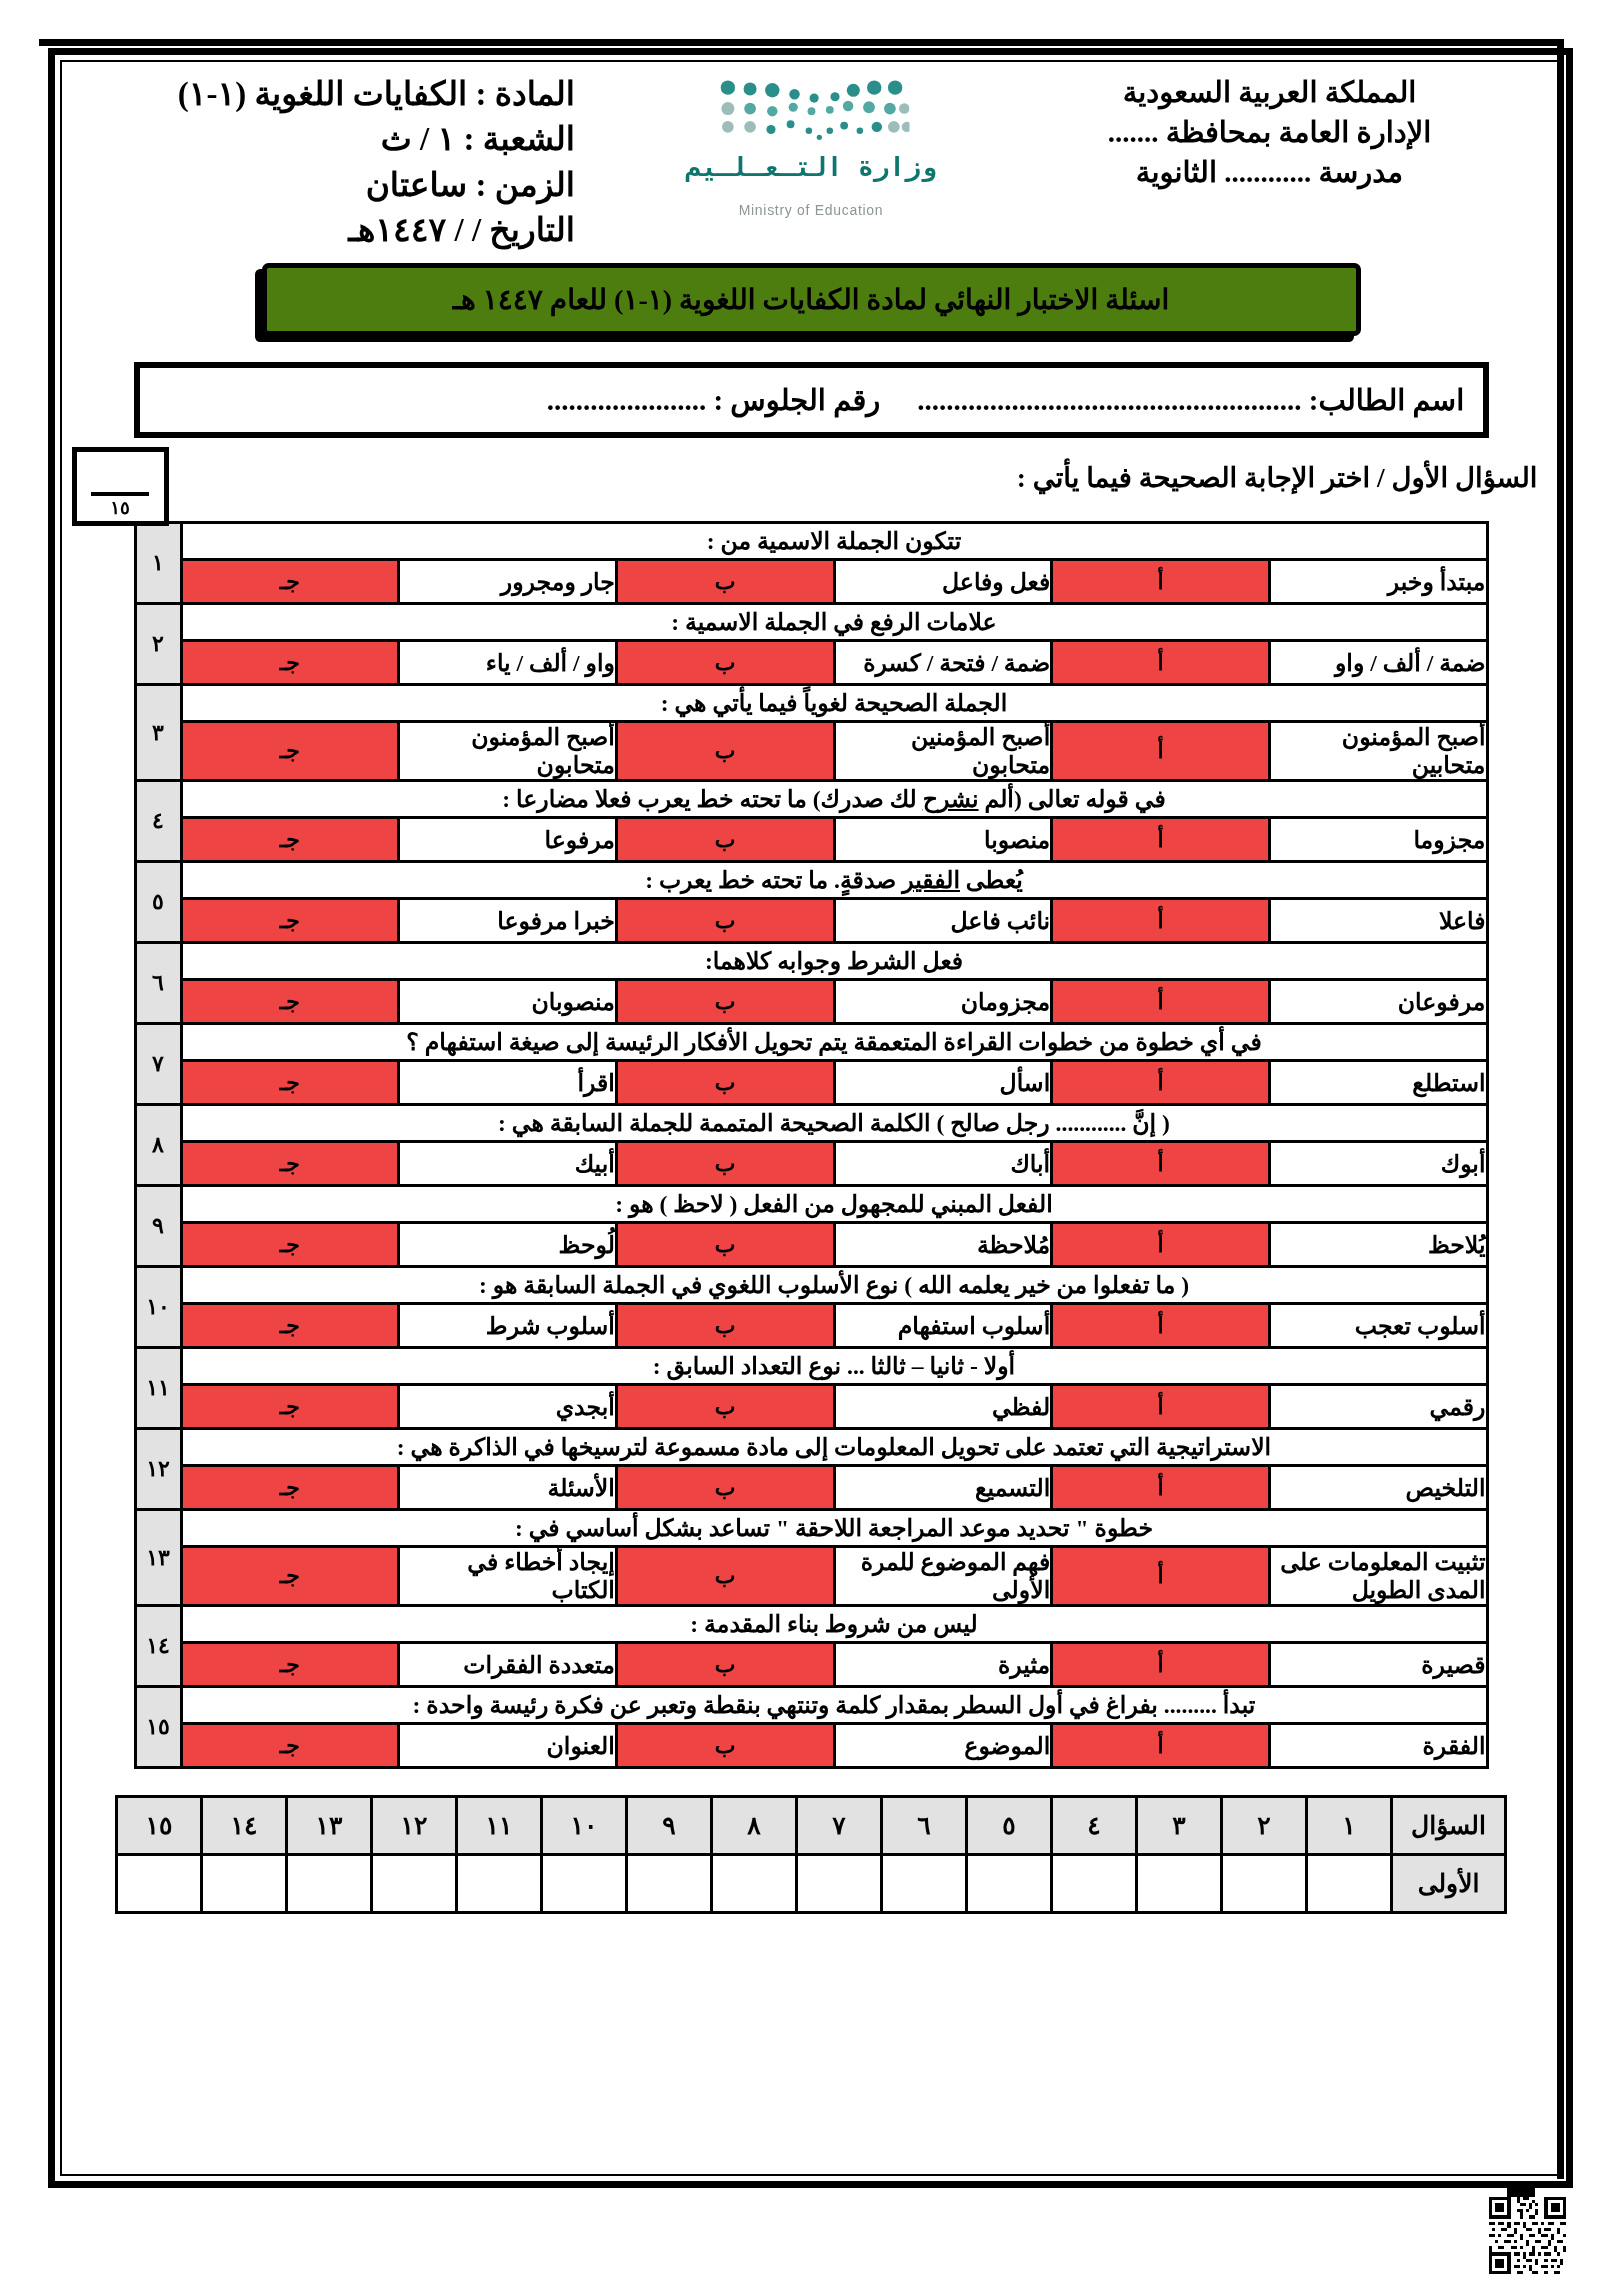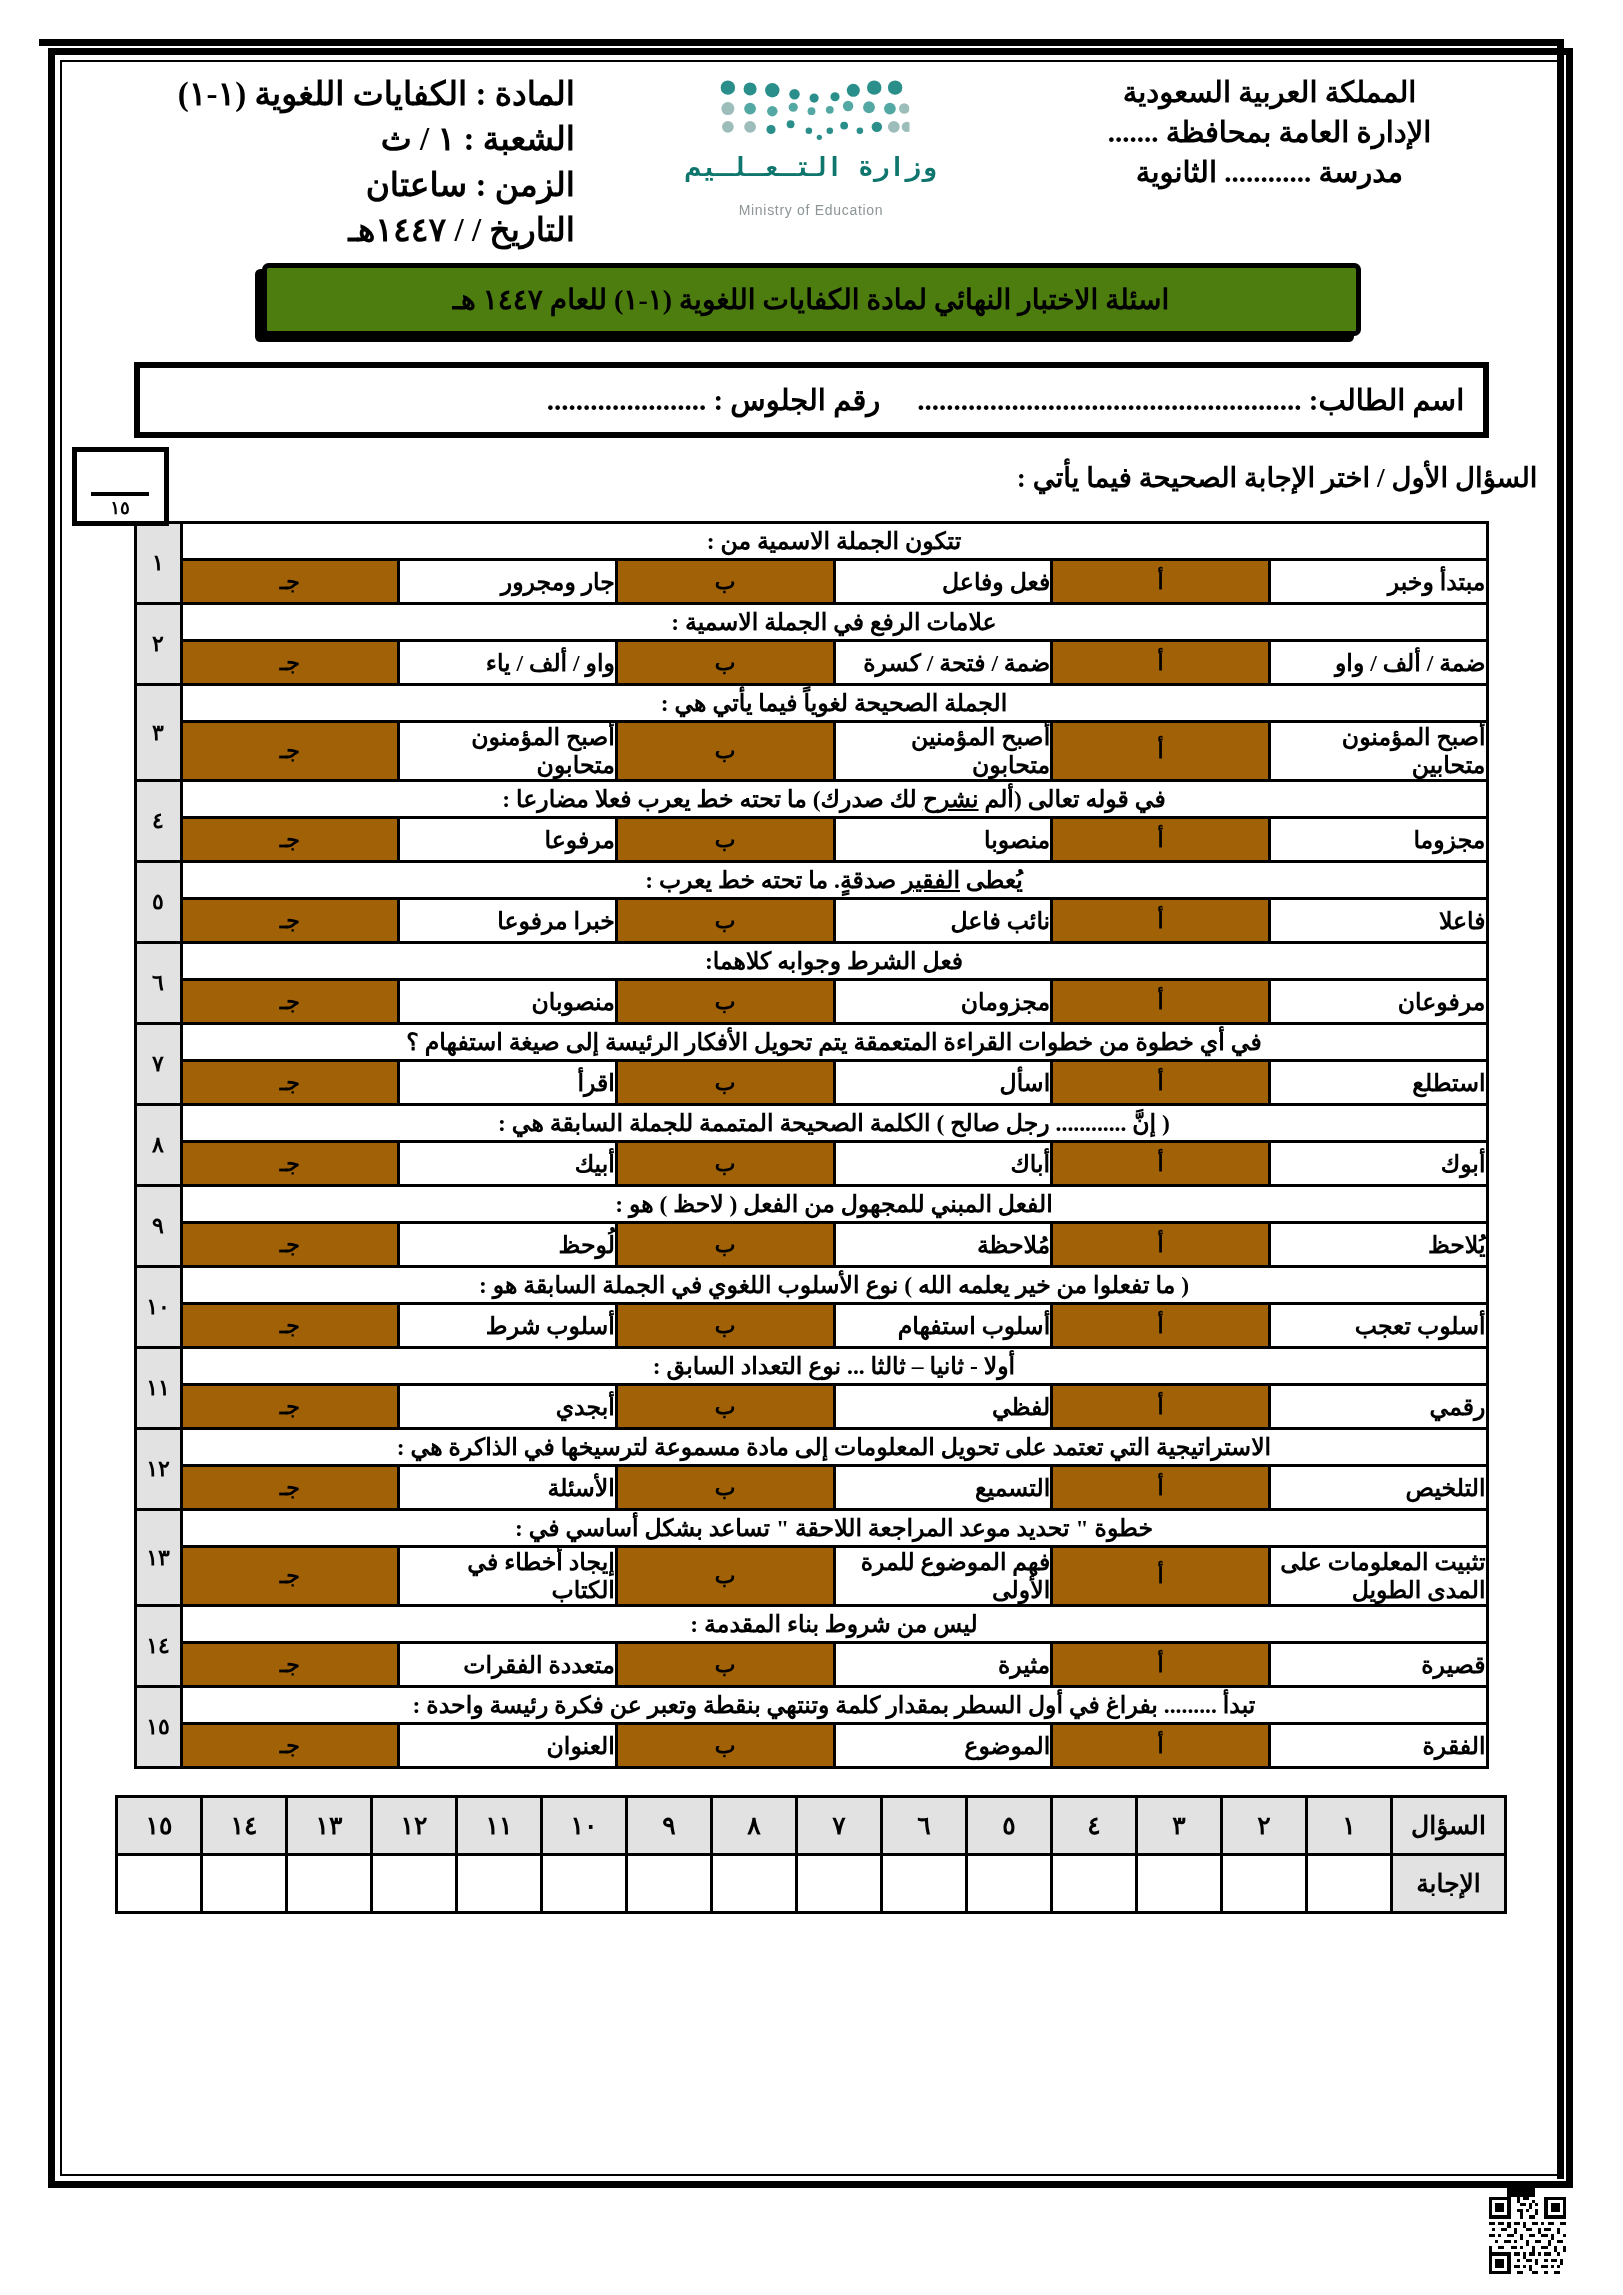--- a/index.html
+++ b/index.html
@@ -98,21 +98,21 @@
   
   table.qtab{
     border-collapse:collapse;width:1355px;margin:0 auto;
     table-layout:fixed;
   }
   table.qtab td{
     border:3.3px solid #000;padding:0;vertical-align:middle;
   }
   .c-num{width:43px;background:#e2e2e2;text-align:center;font-size:22px;font-weight:bold;}
   .c-stem{text-align:center;font-size:23.6px;font-weight:bold;padding:7.2px 15.7px 8.5px 6.5px;height:34px;}
-  .c-let{width:41px;background:#a16207;text-align:center;font-size:22px;font-weight:bold;}
+  .c-let{width:41px;background:#ef4444;text-align:center;font-size:22px;font-weight:bold;}
   .c-opt{text-align:right;font-size:23.6px;font-weight:bold;padding:10.5px 17px 11.8px 6.5px;height:41px;}
   .c-opt.oa{width:395px;}
   .c-opt.ob{width:357px;}
   .c-opt.oc{width:357px;}
   .u{text-decoration:underline;}
 
   
   table.akey{
     border-collapse:collapse;width:1355px;margin:26px auto 0;table-layout:fixed;
   }
@@ -418,21 +418,21 @@
           <td class="hdr" style="width: 82px;">٨</td>
           <td class="hdr" style="width: 82px;">٩</td>
           <td class="hdr" style="width: 82px;">١٠</td>
           <td class="hdr" style="width: 82px;">١١</td>
           <td class="hdr" style="width: 82px;">١٢</td>
           <td class="hdr" style="width: 82px;">١٣</td>
           <td class="hdr" style="width: 82px;">١٤</td>
           <td class="hdr" style="width: 82px;">١٥</td>
         </tr>
         <tr>
-          <td class="lbl">الإجابة</td>
+          <td class="lbl">الأولى</td>
           <td style="width: 82px;"></td>
           <td style="width: 82px;"></td>
           <td style="width: 82px;"></td>
           <td style="width: 82px;"></td>
           <td style="width: 82px;"></td>
           <td style="width: 82px;"></td>
           <td style="width: 82px;"></td>
           <td style="width: 82px;"></td>
           <td style="width: 82px;"></td>
           <td style="width: 82px;"></td>

